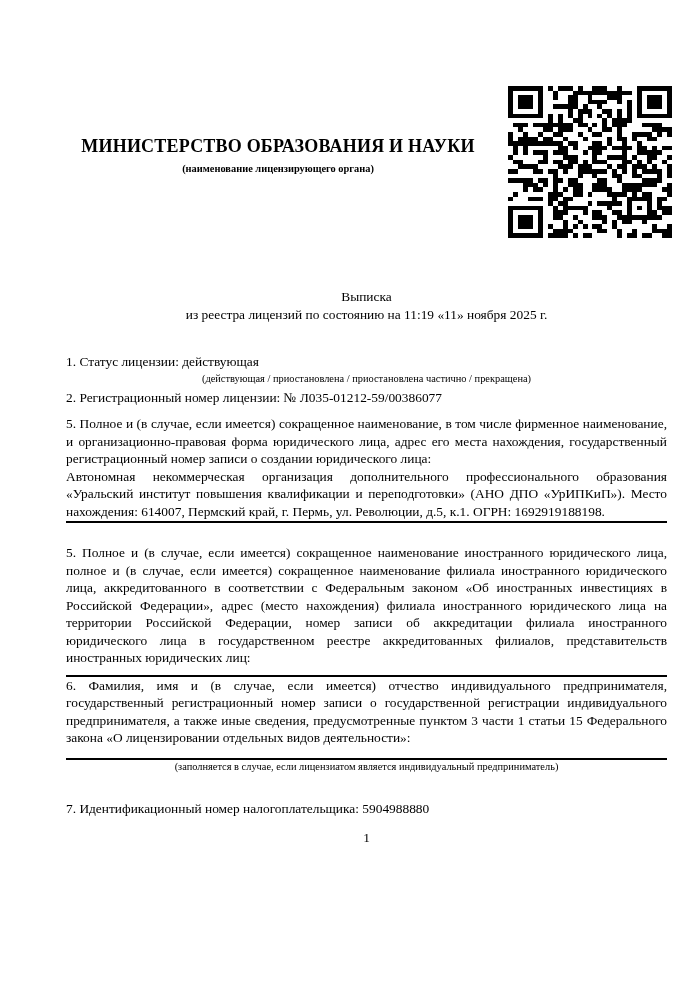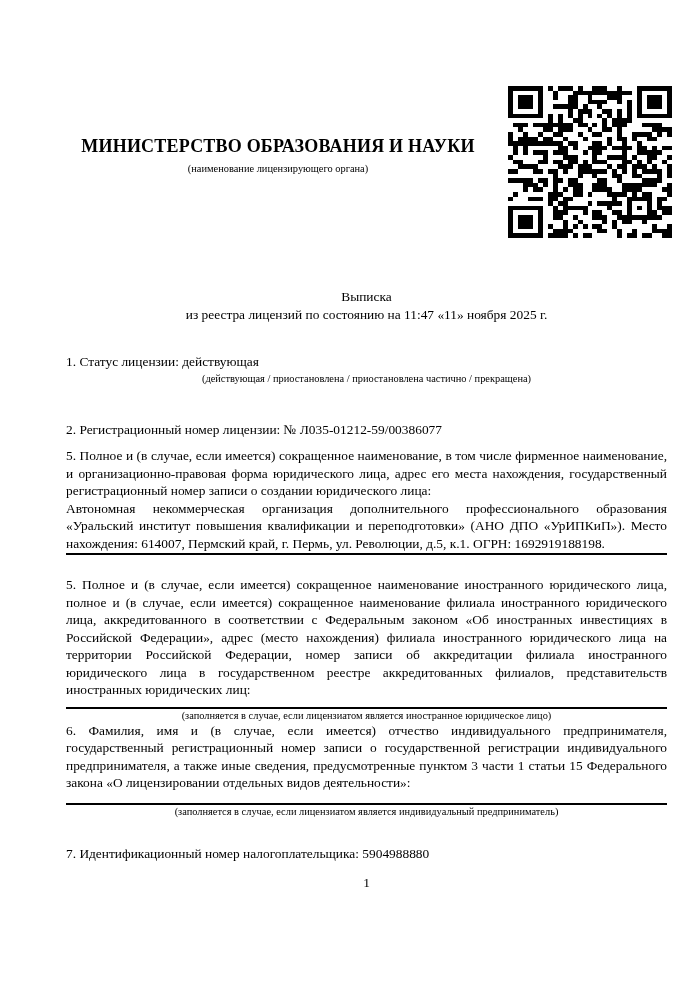--- a/index.html
+++ b/index.html
@@ -21,33 +21,33 @@
     text-align:center;
   }
   .ministry-name{
     font-weight:bold;
     font-size:18px;line-height:26px;
     letter-spacing:.2px;
   }
   .small{
     font-size:10.4px;line-height:12px;
   }
-  .ministry-caption{margin-top:4px;}
+  .ministry-caption{margin-top:4px;font-weight:bold;}
   .content{
     position:absolute;left:66px;top:288px;width:601px;
     font-size:13.4px;line-height:17.5px;
   }
   .doc-title{text-align:center;}
   p{margin:0;}
   .para{text-align:justify;}
   .caption{text-align:center;}
   .rule{border-top:2px solid #000;height:0;}
   .m-item1{margin-top:30px;}
   .m-cap1{margin-top:2px;}
-  .m-item2{margin-top:36px;}
+  .m-item2{margin-top:4px;}
   .m-item3{margin-top:16px;}
   .m-item4{margin-top:9px;}
   .m-rule4{margin-top:1px;}
   .m-cap4{margin-top:1px;}
   .m-item5{margin-top:21px;}
   .m-rule5{margin-top:8px;}
   .m-cap5{margin-top:1px;}
   .m-item6{}
   .m-rule6{margin-top:11px;}
   .m-cap6{margin-top:1px;}
@@ -616,36 +616,35 @@
     <div class="ministry-name">
       <div>МИНИСТЕРСТВО ОБРАЗОВАНИЯ И НАУКИ</div>
     </div>
     <div class="small ministry-caption">(наименование лицензирующего органа)</div>
   </header>
 
   <main class="content">
 
     <div class="doc-title">
       <div>Выписка</div>
-      <div>из реестра лицензий по состоянию на 11:47 «11» ноября 2025 г.</div>
+      <div>из реестра лицензий по состоянию на 11:19 «11» ноября 2025 г.</div>
     </div>
 
     <p class="item m-item1">1. Статус лицензии: действующая</p>
     <div class="small caption m-cap1">(действующая / приостановлена / приостановлена частично / прекращена)</div>
 
     <p class="item m-item2">2. Регистрационный номер лицензии: № Л035-01212-59/00386077</p>
 
 
     <p class="para m-item4">5. Полное и (в случае, если имеется) сокращенное наименование, в том числе фирменное наименование, и организационно-правовая форма юридического лица, адрес его места нахождения, государственный регистрационный номер записи о создании юридического лица:</p>
     <p class="para">Автономная некоммерческая организация дополнительного профессионального образования «Уральский институт повышения квалификации и переподготовки» (АНО ДПО «УрИПКиП»). Место нахождения: 614007, Пермский край, г. Пермь, ул. Революции, д.5, к.1. ОГРН: 1692919188198.</p>
     <div class="rule m-rule4"></div>
 
     <p class="para m-item5">5. Полное и (в случае, если имеется) сокращенное наименование иностранного юридического лица, полное и (в случае, если имеется) сокращенное наименование филиала иностранного юридического лица, аккредитованного в соответствии с Федеральным законом «Об иностранных инвестициях в Российской Федерации», адрес (место нахождения) филиала иностранного юридического лица на территории Российской Федерации, номер записи об аккредитации филиала иностранного юридического лица в государственном реестре аккредитованных филиалов, представительств иностранных юридических лиц:</p>
     <div class="rule m-rule5"></div>
-    <div class="small caption m-cap5">(заполняется в случае, если лицензиатом является иностранное юридическое лицо)</div>
 
     <p class="para m-item6">6. Фамилия, имя и (в случае, если имеется) отчество индивидуального предпринимателя, государственный регистрационный номер записи о государственной регистрации индивидуального предпринимателя, а также иные сведения, предусмотренные пунктом 3 части 1 статьи 15 Федерального закона «О лицензировании отдельных видов деятельности»:</p>
     <div class="rule m-rule6"></div>
     <div class="small caption m-cap6">(заполняется в случае, если лицензиатом является индивидуальный предприниматель)</div>
 
     <p class="item m-item7">7. Идентификационный номер налогоплательщика: 5904988880</p>
 
     <div class="page-number">1</div>
 
   </main>

